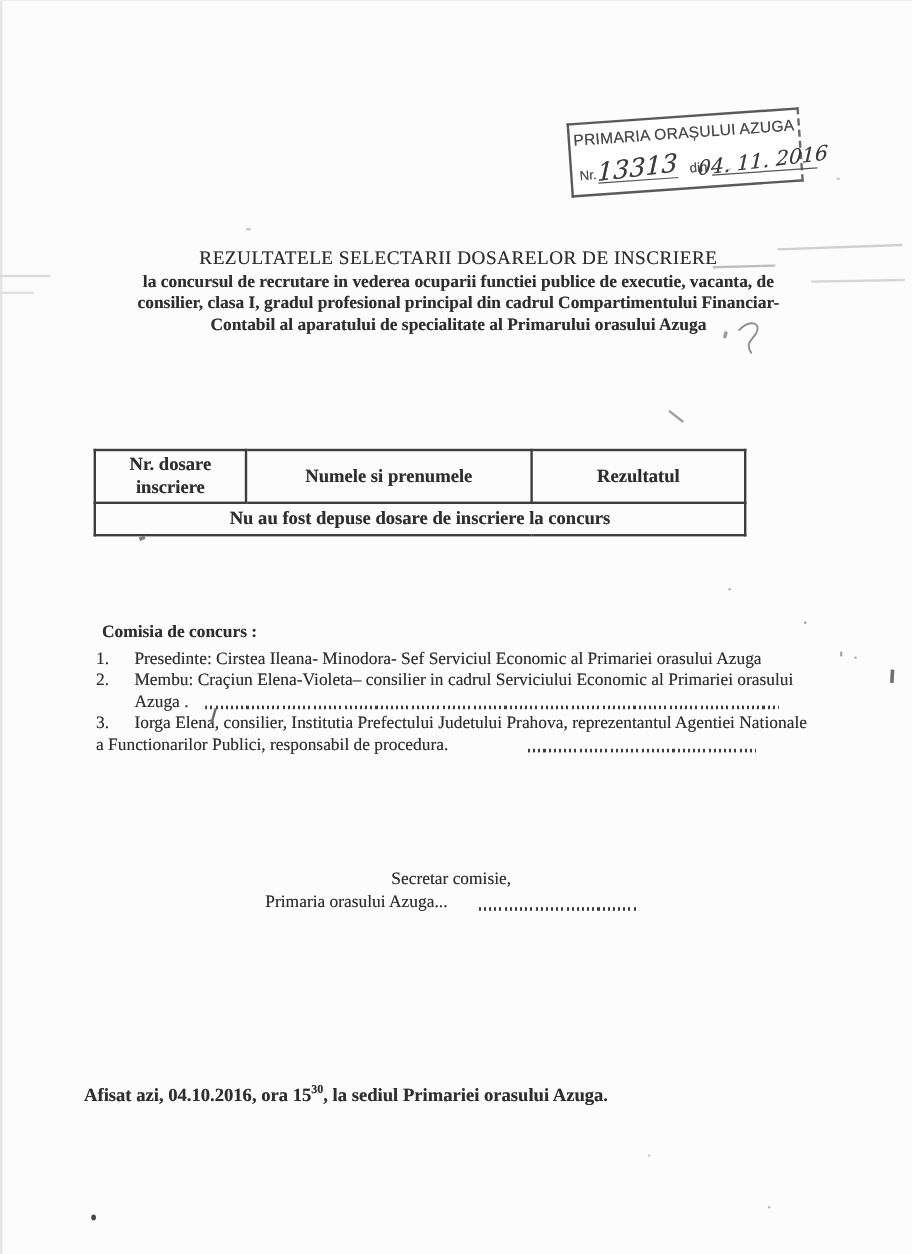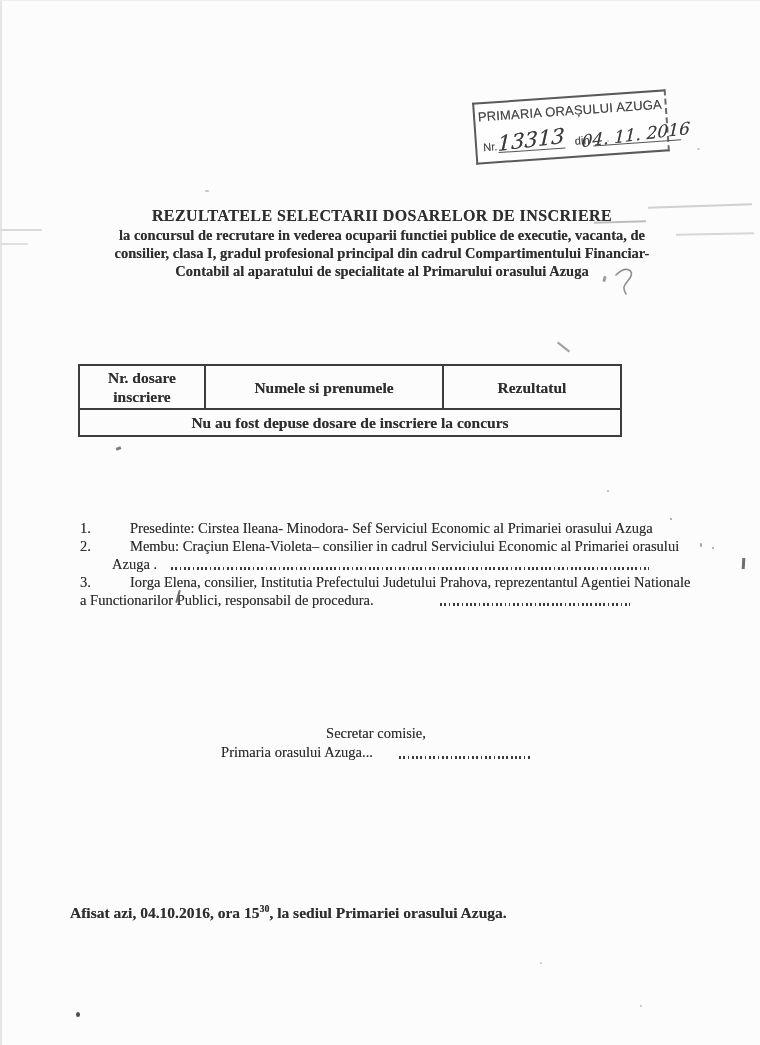--- a/index.html
+++ b/index.html
@@ -41,46 +41,46 @@
   }
   .hand-nr { font-size:21px; }
   .hand-date { font-size:17px; white-space:nowrap; }
   .stamp-din { margin-left:10px; }
 
   
   .title-block {
     position:absolute; left:84px; top:207px; width:596px; text-align:center;
   }
   .doc-title {
-    font-size:16px; font-weight:bold; letter-spacing:0.4px;
+    font-size:16px; font-weight:normal; letter-spacing:0.4px;
     margin:0 0 1px 0; white-space:nowrap;
   }
   .subtitle-line {
     font-size:14.5px; font-weight:bold; line-height:18px; white-space:nowrap;
   }
 
   
   .results-table {
-    position:absolute; left:78px; top:364px; width:542px;
+    position:absolute; left:78px; top:374px; width:542px;
     border-collapse:collapse; table-layout:fixed;
   }
   .results-table th, .results-table td {
     border:2px solid #3d3d3d; font-weight:bold; text-align:center;
     font-family:"Liberation Serif","DejaVu Serif",serif; color:#2e2e2e;
   }
   .results-table th { height:40px; font-size:15.5px; line-height:19px; padding:1px 4px; }
   .results-table td { height:25px; font-size:15.5px; padding:0; }
 
   
   .commission { position:absolute; left:80px; top:519px; width:668px; font-size:14.5px; }
   .commission-heading { font-weight:bold; margin:0 0 4px 5px; white-space:nowrap; }
   .citem { display:flex; line-height:18px; }
   .cnum { width:32px; flex:0 0 32px; }
   .cbody { flex:1; }
-  .cline { white-space:nowrap;margin-left:18px; }
+  .cline { white-space:nowrap; }
   .dotline { display:flex; align-items:flex-end; }
   .dots {
     display:inline-block; height:2.6px;
     background-image:repeating-linear-gradient(to right,#3c3c3c 0 1.7px,transparent 1.7px 4.3px);
     position:relative; top:-3px;
   }
   .dots-m2 { width:478px; margin-left:14px; }
   .dots-m3 { width:190px; margin-left:66px; }
   .outdent { margin-left:-32px; }
 
@@ -158,20 +158,21 @@
       <th>Numele si prenumele</th>
       <th>Rezultatul</th>
     </tr>
     <tr>
       <td colspan="3">Nu au fost depuse dosare de inscriere la concurs</td>
     </tr>
   </tbody>
     </table>
 
   <div class="commission">
+    <div class="commission-heading">Comisia de concurs :</div>
 
     <div class="citem">
       <span class="cnum">1.</span>
       <span class="cbody">
         <span class="cline">Presedinte: Cirstea Ileana- Minodora- Sef Serviciul Economic al Primariei orasului Azuga</span>
       </span>
     </div>
 
     <div class="citem">
       <span class="cnum">2.</span>

